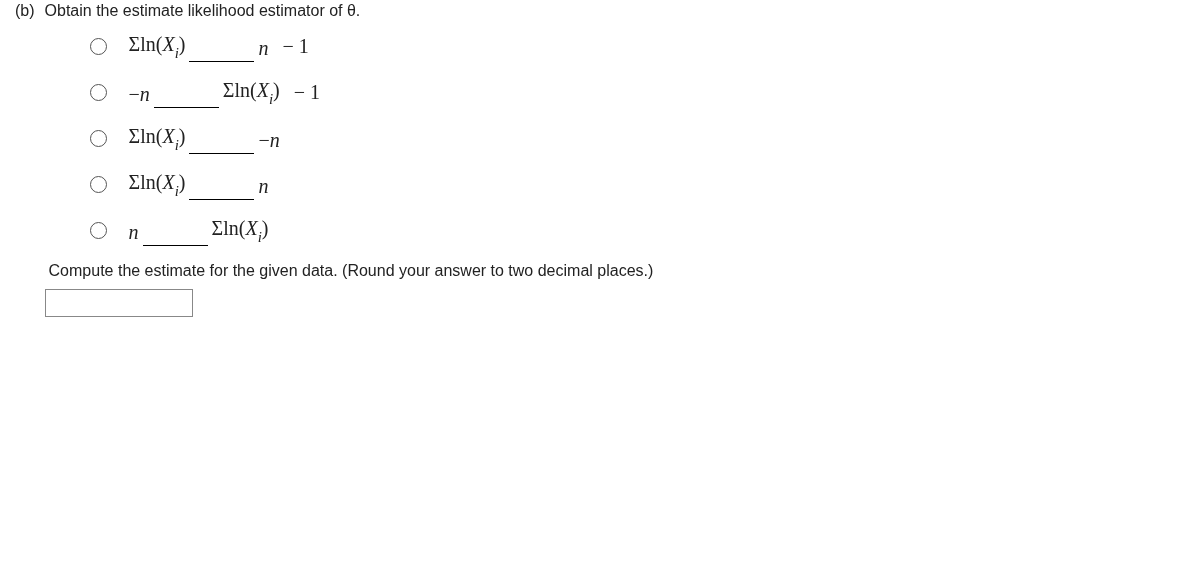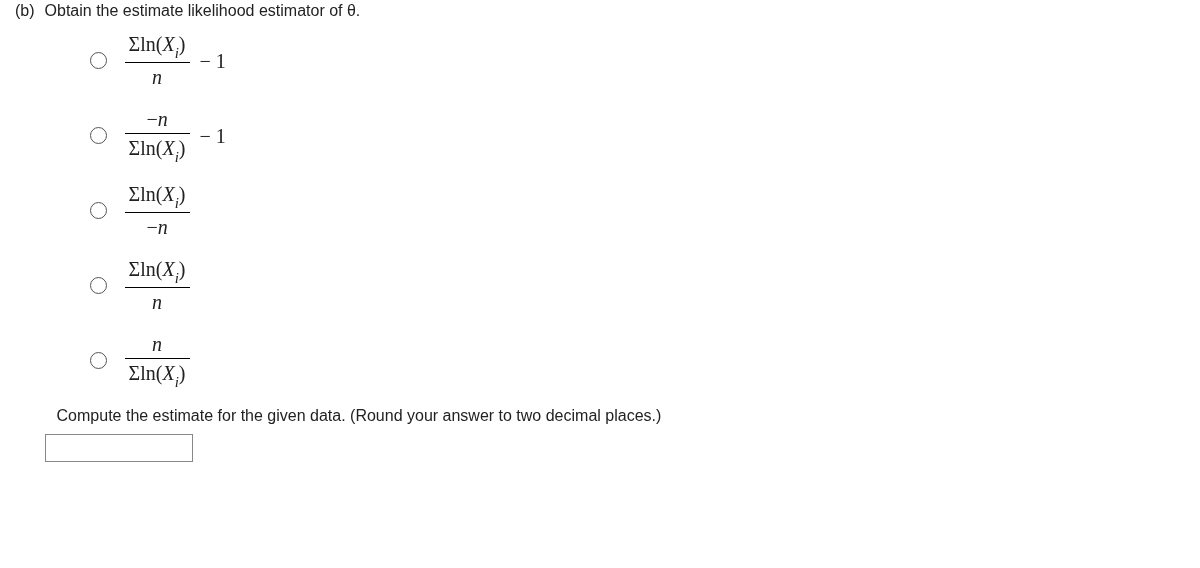--- a/index.html
+++ b/index.html
@@ -42,22 +42,22 @@
     }
     .math-expr {
       display: inline-flex;
       align-items: center;
       font-family: 'Times New Roman', serif;
       font-size: 20px;
       white-space: nowrap;
     }
     .frac {
       display: inline-flex;
-      flex-direction: column;
-      align-items: center;
+      flex-direction: row;
+      align-items: flex-end;
       vertical-align: middle;
       margin-right: 6px;
     }
     .frac-num, .frac-den {
       padding: 0 4px;
       line-height: 1.4;
     }
     .frac-bar {
       width: 100%;
       height: 1px;
@@ -72,21 +72,21 @@
       top: 2px;
     }
     .italic {
       font-style: italic;
     }
     .tail {
       margin-left: 4px;
     }
     .instruction {
       margin-top: 4px;
-      margin-left: 12px;
+      margin-left: 4px;
     }
     .answer-input {
       display: block;
       width: 140px;
       height: 24px;
       border: 1px solid #888;
       margin-top: 6px;
       font-family: inherit;
       font-size: 14px;
       padding: 1px 3px;

